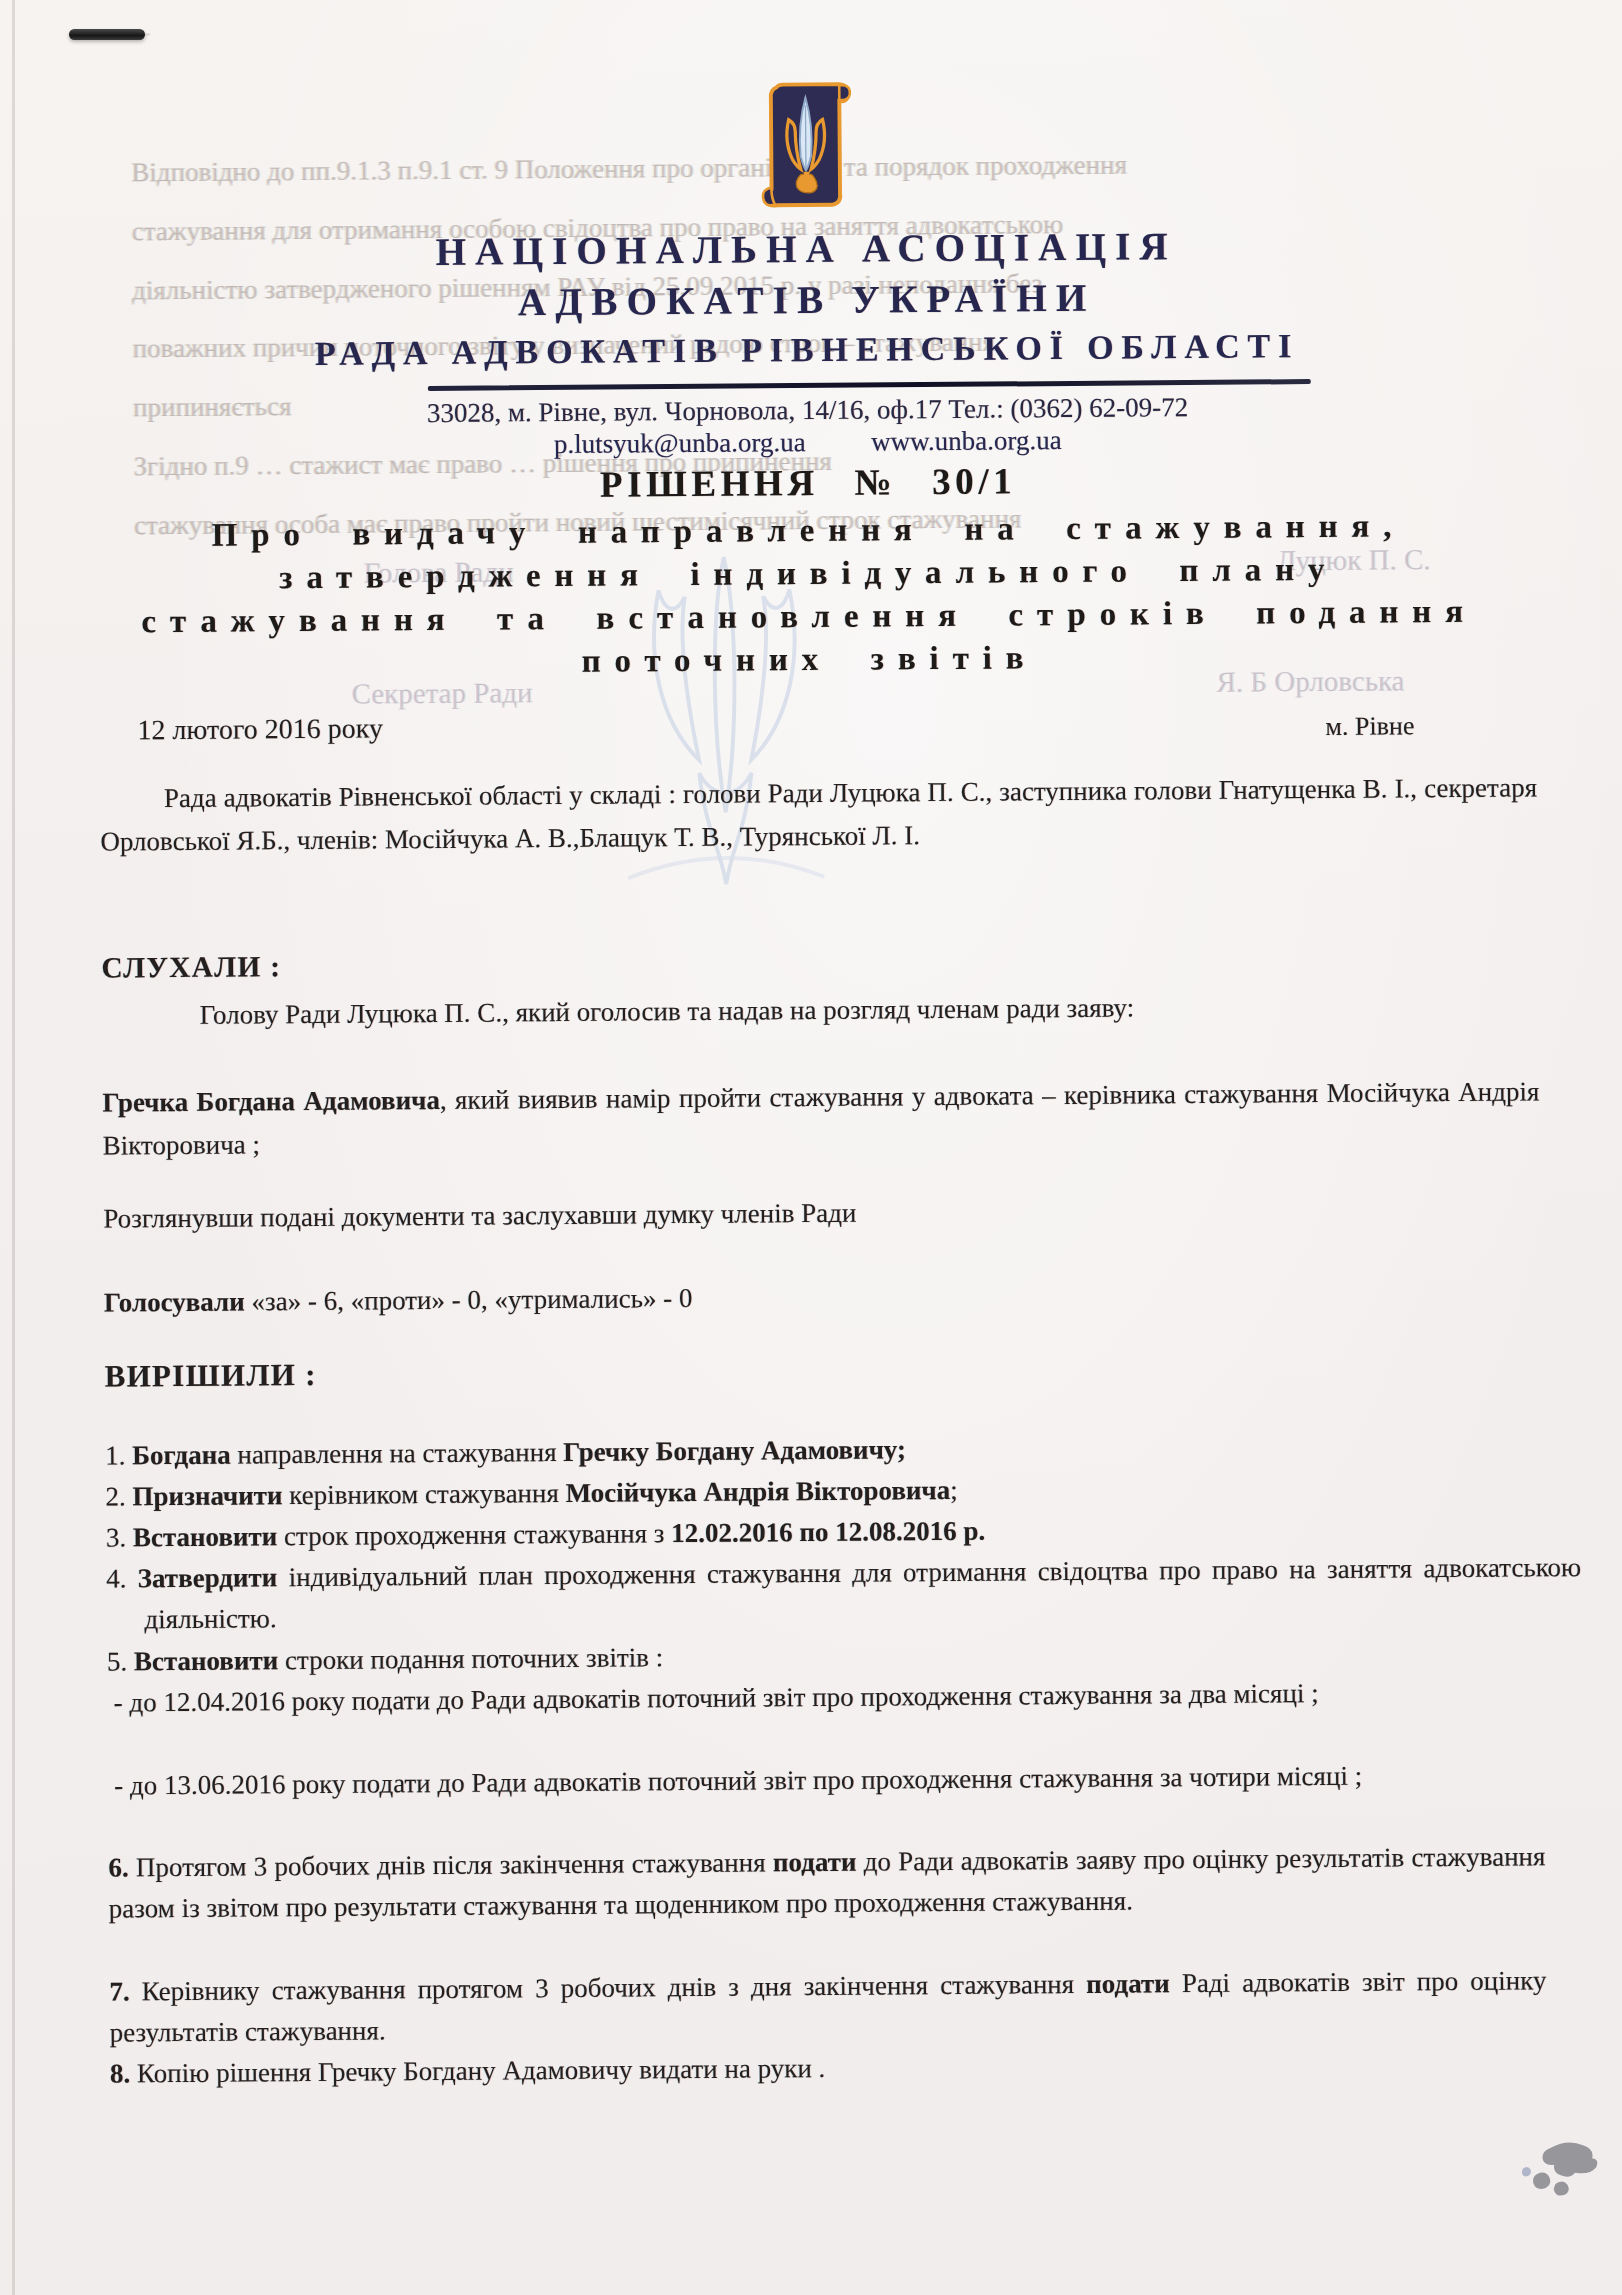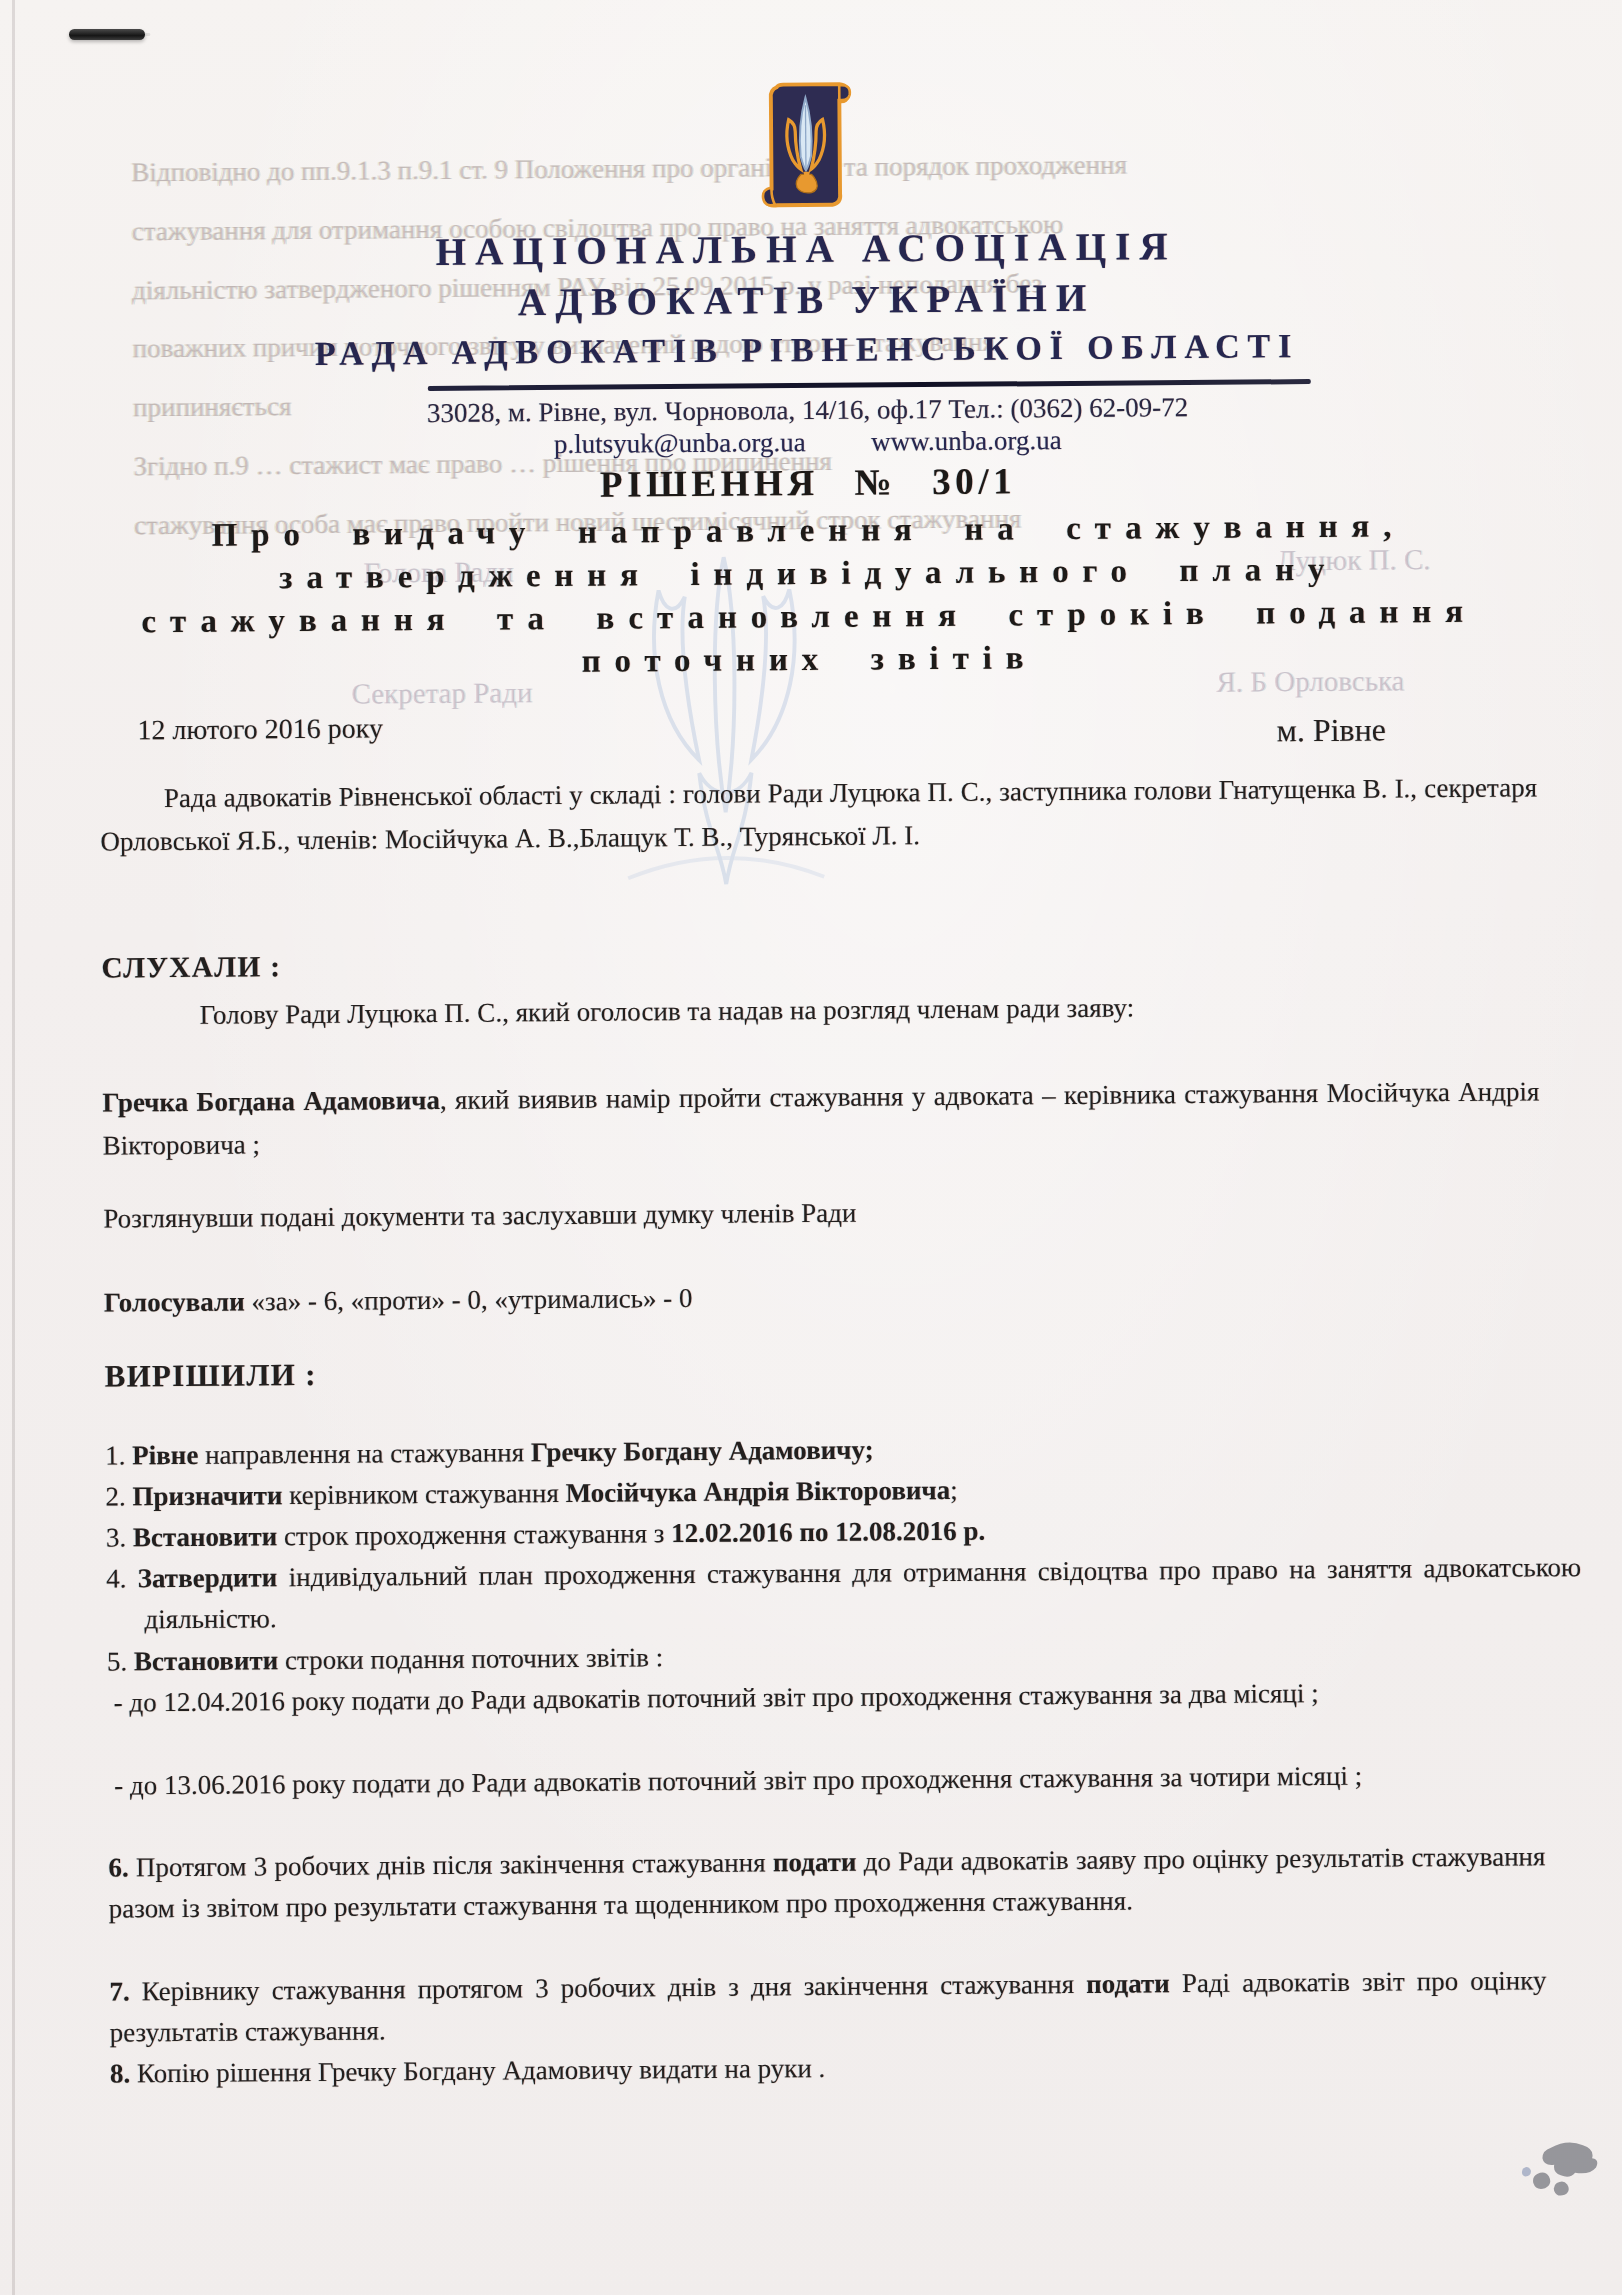--- a/index.html
+++ b/index.html
@@ -24,21 +24,21 @@
   .org1{top:226px;font-size:39px;font-weight:bold;letter-spacing:9.2px;}
   .org2{top:277px;font-size:39px;font-weight:bold;letter-spacing:9.2px;}
   .org3{top:331px;font-size:34px;font-weight:bold;letter-spacing:7.9px;}
   .rule{top:383px;left:432px;width:883px;height:4.6px;background:linear-gradient(90deg,#23233d,#101024 55%,#2a2a40);border-radius:2px;}
   .addr{top:395px;font-size:27px;color:#2a2742;}
   .mailrow{top:427px;font-size:27px;color:#26264f;}
   .mailrow span{margin:0 29.4px;}
   .decnum{top:461px;font-size:37px;font-weight:bold;letter-spacing:4.6px;word-spacing:22px;color:#1c1917;}
   .title-line{left:0;width:1623px;text-align:center;font-size:33px;font-weight:bold;letter-spacing:0.42em;word-spacing:0.5em;color:#1d1a18;}
   .dateline{top:709px;left:139px;font-size:28px;}
-  .placeline{top:716px;left:1278px;font-size:32px;}
+  .placeline{top:716px;left:1327px;font-size:26px;}
   .body-p{left:101px;width:1437px;font-size:27px;line-height:43px;text-align:justify;}
   .hang{padding-left:38px;text-indent:-38px;}
   .lh63{line-height:41px;}
   .label{left:101px;font-size:29.4px;font-weight:bold;letter-spacing:1.3px;}
   
   .bleed{left:137px;width:1400px;text-align:justify;font-size:27px;
     color:rgba(168,108,126,.30);
     text-shadow:1.3px 0 0 rgba(90,160,185,.22), -1.3px 0 0 rgba(195,185,95,.22);
     pointer-events:none;}
   .bleed-sig{position:absolute;font-size:29px;color:rgba(160,105,125,.28);
@@ -120,21 +120,21 @@
 
     <p class="abs body-p fringe" style="top:772px;text-indent:64px;margin:0"><span>Рада адвокатів Рівненської області у складі : голови Ради Луцюка П. С., заступника голови Гнатущенка В. І., секретаря  Орловської Я.Б., членів: Мосійчука А. В.,Блащук Т. В., Турянської Л. І.</span></p>
 
     <div class="abs label fringe" style="top:946px">СЛУХАЛИ :</div>
     <p class="abs body-p fringe" style="top:989px;text-indent:98px;margin:0"><span>Голову Ради Луцюка П. С., який  оголосив та надав на розгляд членам ради заяву:</span></p>
     <p class="abs body-p fringe" style="top:1076px;margin:0"><span class="b">Гречка Богдана Адамовича</span><span>, який виявив намір пройти стажування у адвоката – керівника стажування Мосійчука Андрія Вікторовича ;</span></p>
     <p class="abs body-p fringe" style="top:1192px;margin:0"><span>Розглянувши подані документи та заслухавши думку членів Ради</span></p>
     <p class="abs body-p fringe" style="top:1276px;margin:0"><span class="b">Голосували</span><span> «за» - 6, «проти» - 0, «утримались» - 0</span></p>
     <div class="abs label fringe" style="top:1353px;font-size:31px">ВИРІШИЛИ :</div>
 
-    <p class="abs body-p lh63 hang fringe" style="top:1430px;margin:0"><span>1. </span><span class="b">Рівне</span><span> направлення на стажування </span><span class="b">Гречку Богдану Адамовичу;</span></p>
+    <p class="abs body-p lh63 hang fringe" style="top:1430px;margin:0"><span>1. </span><span class="b">Богдана</span><span> направлення на стажування </span><span class="b">Гречку Богдану Адамовичу;</span></p>
     <p class="abs body-p lh63 hang fringe" style="top:1471px;margin:0"><span>2. </span><span class="b">Призначити</span><span>  керівником стажування </span><span class="b">Мосійчука Андрія Вікторовича</span><span>;</span></p>
     <p class="abs body-p lh63 hang fringe" style="top:1512px;margin:0"><span>3. </span><span class="b">Встановити</span><span> строк проходження стажування з </span><span class="b">12.02.2016 по 12.08.2016 р.</span></p>
     <p class="abs body-p lh63 hang fringe" style="top:1553px;margin:0"><span>4. </span><span class="b">Затвердити</span><span> індивідуальний план проходження стажування для отримання свідоцтва про право на заняття адвокатською діяльністю.</span></p>
     <p class="abs body-p lh63 hang fringe" style="top:1636px;margin:0"><span>5. </span><span class="b">Встановити</span><span> строки подання поточних звітів :</span></p>
     <p class="abs body-p lh63 fringe" style="top:1677px;margin:0;padding-left:6.5px"><span>- до  12.04.2016  року  подати  до  Ради  адвокатів  поточний  звіт  про  проходження стажування за два  місяці ;</span></p>
     <p class="abs body-p lh63 fringe" style="top:1760px;margin:0;padding-left:6.5px"><span>- до  13.06.2016  року  подати  до  Ради  адвокатів  поточний  звіт  про  проходження стажування за чотири місяці ;</span></p>
     <p class="abs body-p lh63 fringe" style="top:1842px;margin:0"><span class="b">6.</span><span> Протягом 3 робочих днів після закінчення стажування </span><span class="b">подати</span><span> до Ради адвокатів заяву про оцінку результатів стажування разом із звітом про результати стажування та щоденником про проходження стажування.</span></p>
     <p class="abs body-p lh63 fringe" style="top:1966px;margin:0"><span class="b">7.</span><span> Керівнику стажування протягом 3 робочих днів з дня закінчення стажування </span><span class="b">подати</span><span> Раді адвокатів  звіт про оцінку результатів стажування.</span></p>
     <p class="abs body-p lh63 fringe" style="top:2048px;margin:0"><span class="b">8.</span><span> Копію рішення Гречку Богдану Адамовичу видати на руки .</span></p>
   </div>

